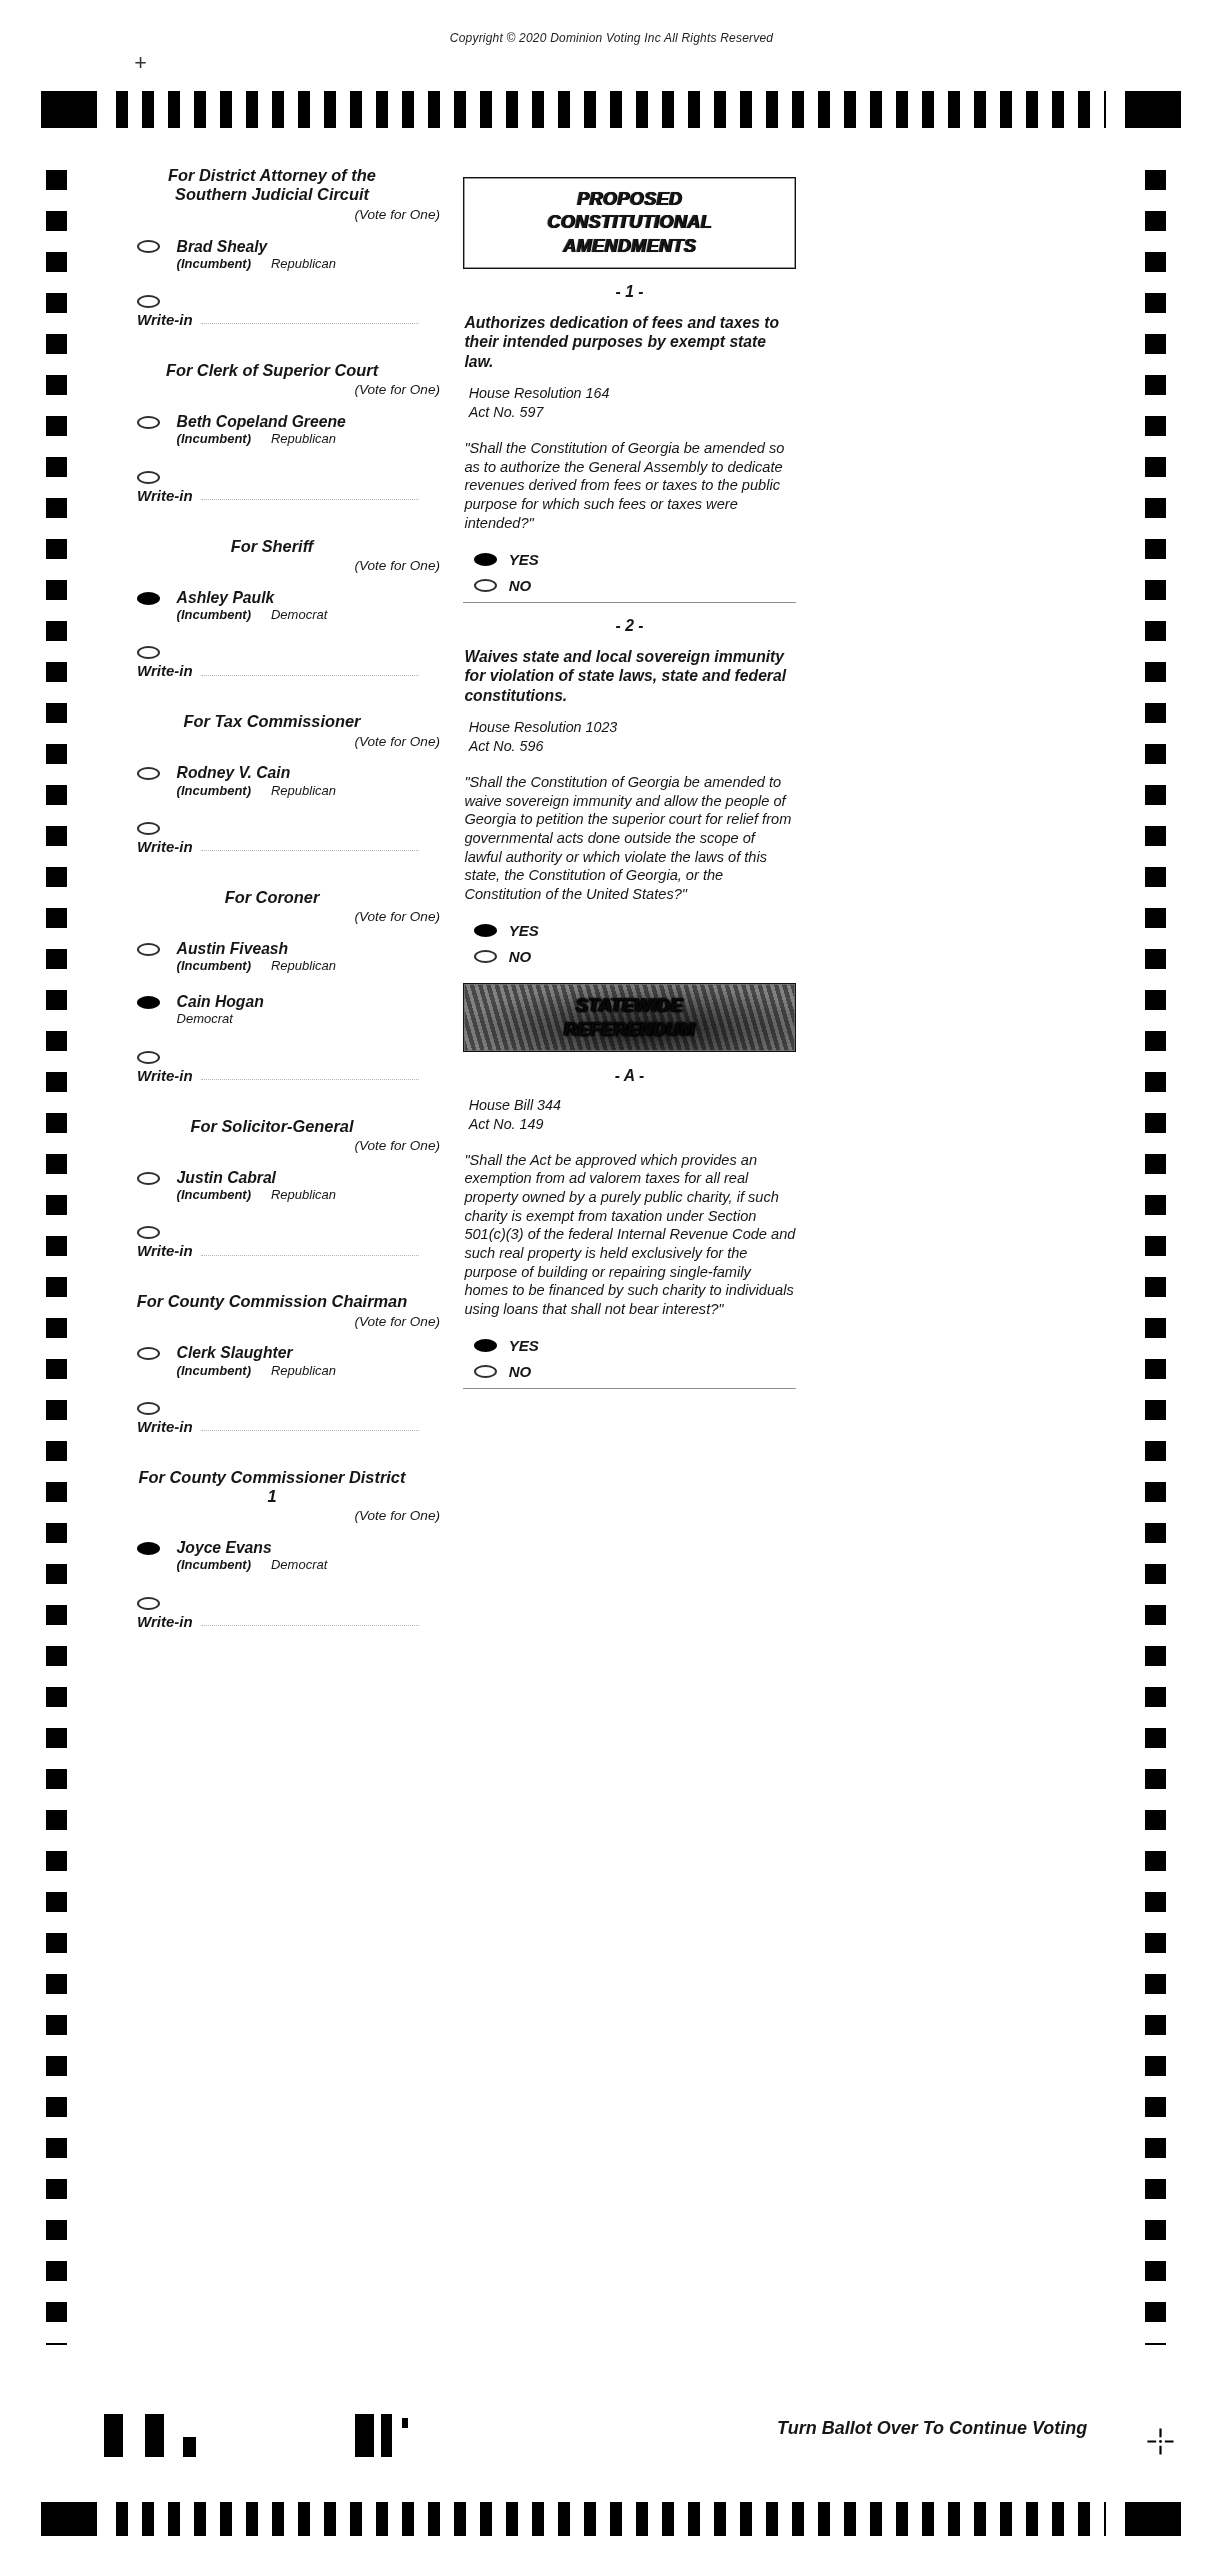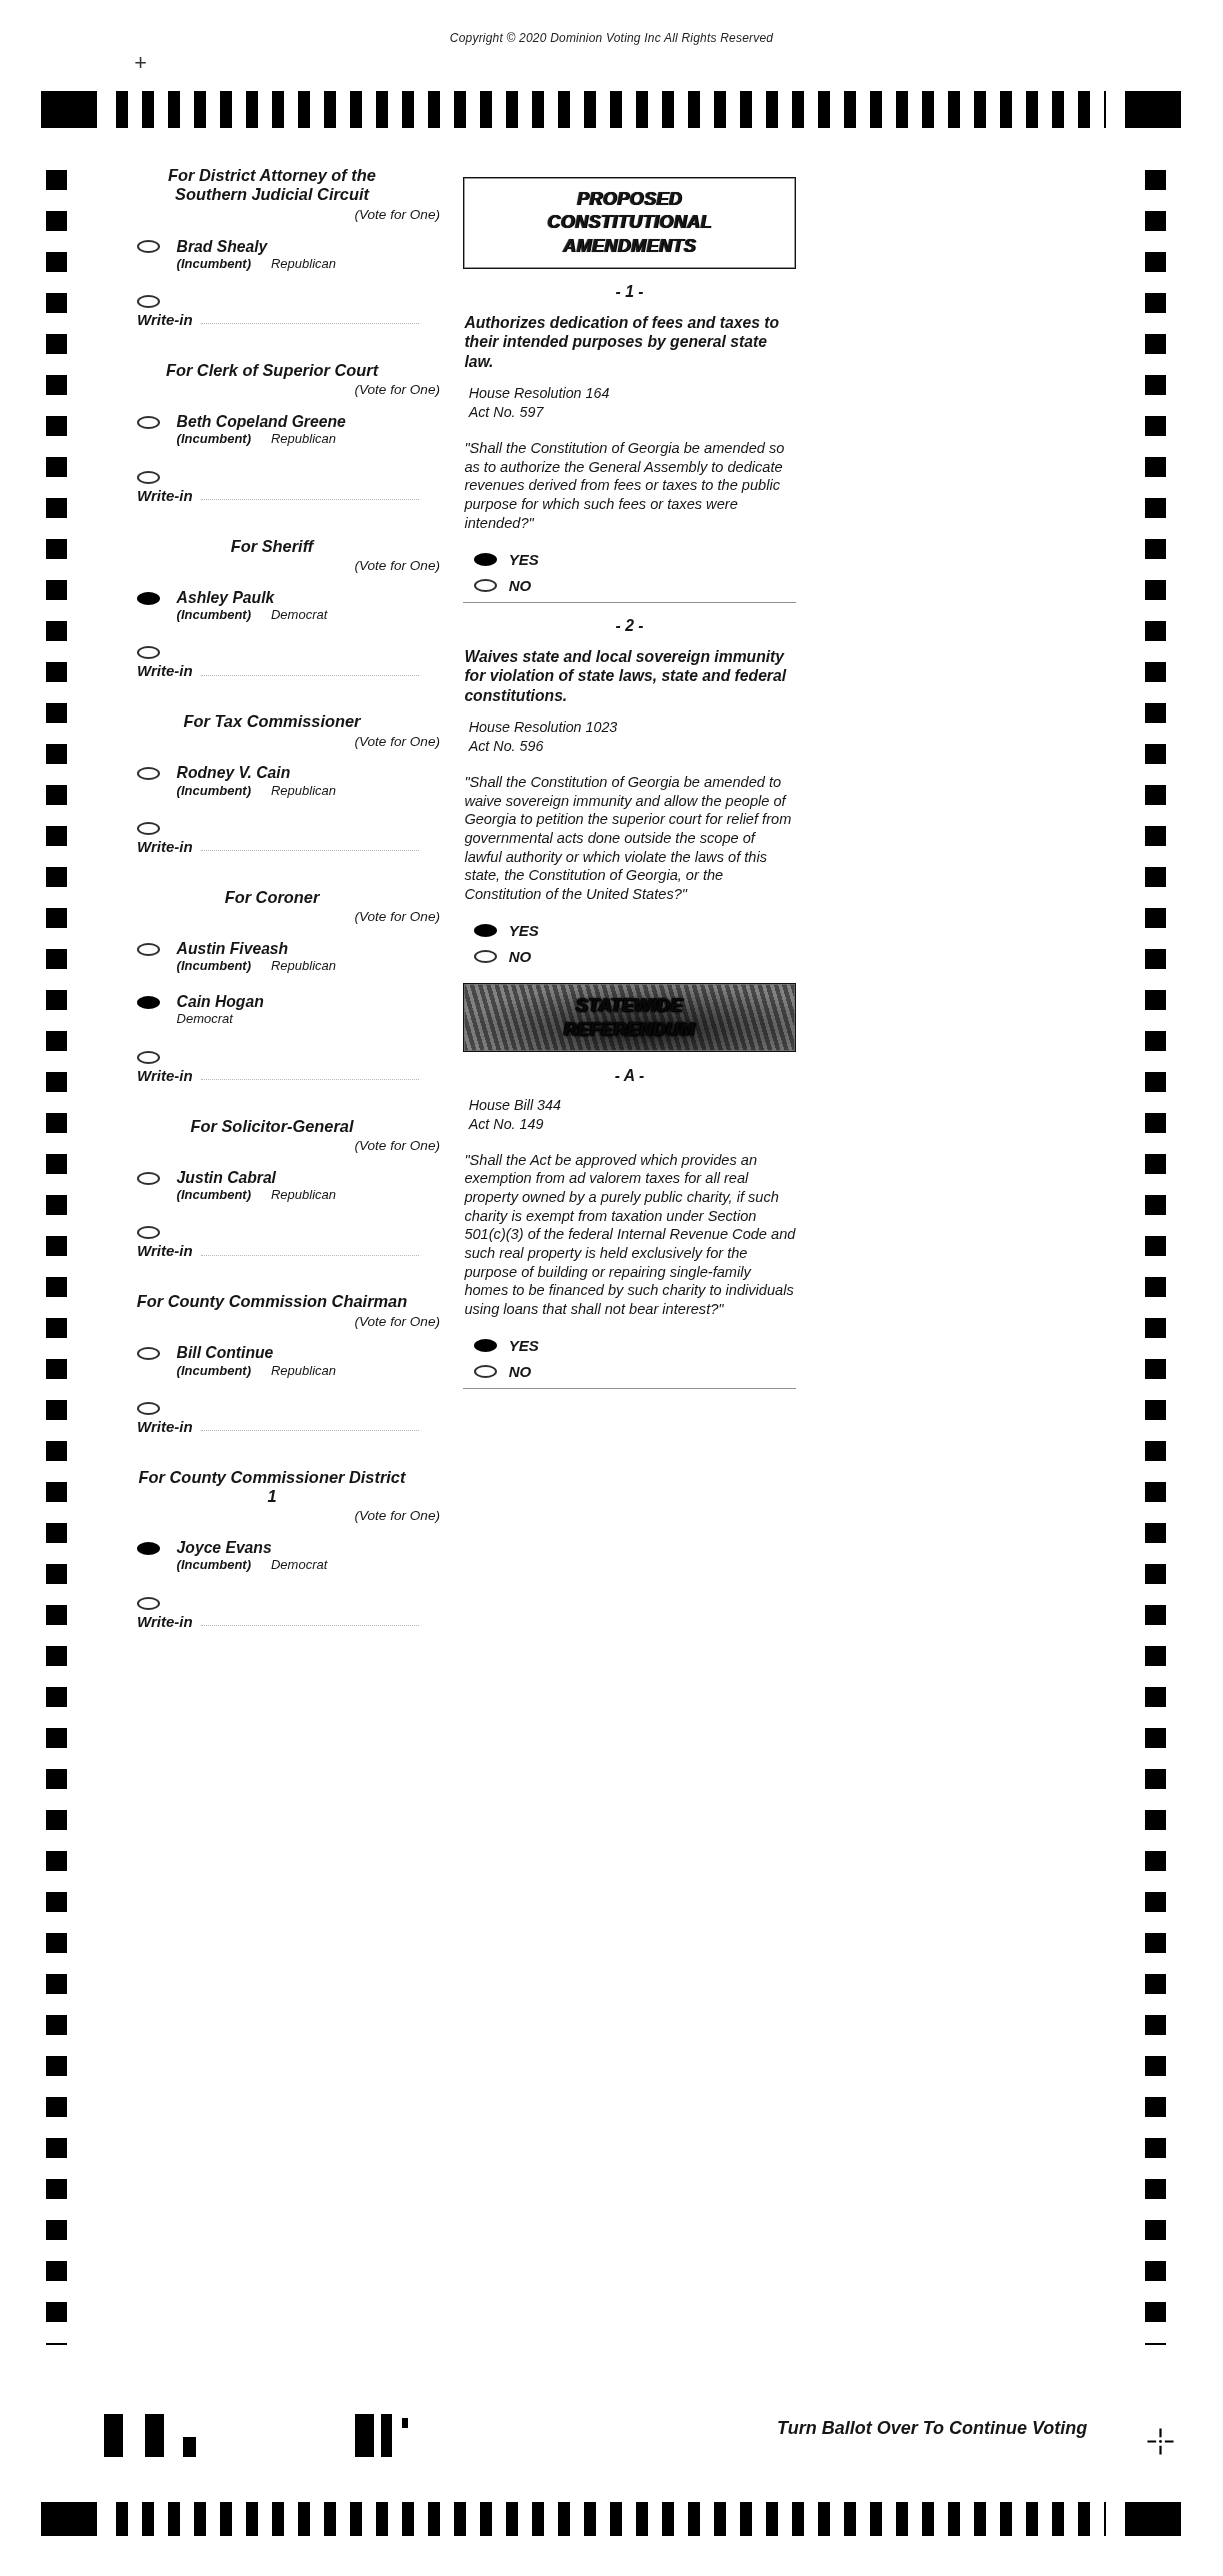--- a/index.html
+++ b/index.html
@@ -211,21 +211,21 @@
         <span class="dotline"></span>
       </div>
     </section>
 
     <section class="race">
       <h3 class="race-title">For County Commission Chairman</h3>
       <div class="vote-for">(Vote for One)</div>
       <div class="cand">
         <span class="oval"></span>
         <span class="cand-text">
-          <span class="cand-name">Bill Continue</span>
+          <span class="cand-name">Clerk Slaughter</span>
           <span class="cand-sub"><span class="cand-inc">(Incumbent)</span><span>Republican</span></span>
         </span>
       </div>
       <div class="cand writein-oval-row">
         <span class="oval"></span>
       </div>
       <div class="writein-label-row">
         <span class="writein-label">Write-in</span>
         <span class="dotline"></span>
       </div>
@@ -253,21 +253,21 @@
   </div>
 
   <div class="right-col">
 
     <div class="header-box">PROPOSED
 CONSTITUTIONAL
 AMENDMENTS</div>
 
     <section class="measure">
       <div class="measure-num">- 1 -</div>
-      <div class="measure-summary">Authorizes dedication of fees and taxes to their intended purposes by general state law.</div>
+      <div class="measure-summary">Authorizes dedication of fees and taxes to their intended purposes by exempt state law.</div>
       <div class="measure-ref">
         <div>House Resolution 164</div>
         <div>Act No. 597</div>
       </div>
       <div class="measure-question">"Shall the Constitution of Georgia be amended so as to authorize the General Assembly to dedicate revenues derived from fees or taxes to the public purpose for which such fees or taxes were intended?"</div>
       <div class="choice">
         <span class="oval filled"></span>
         <span class="choice-label">YES</span>
       </div>
       <div class="choice">

